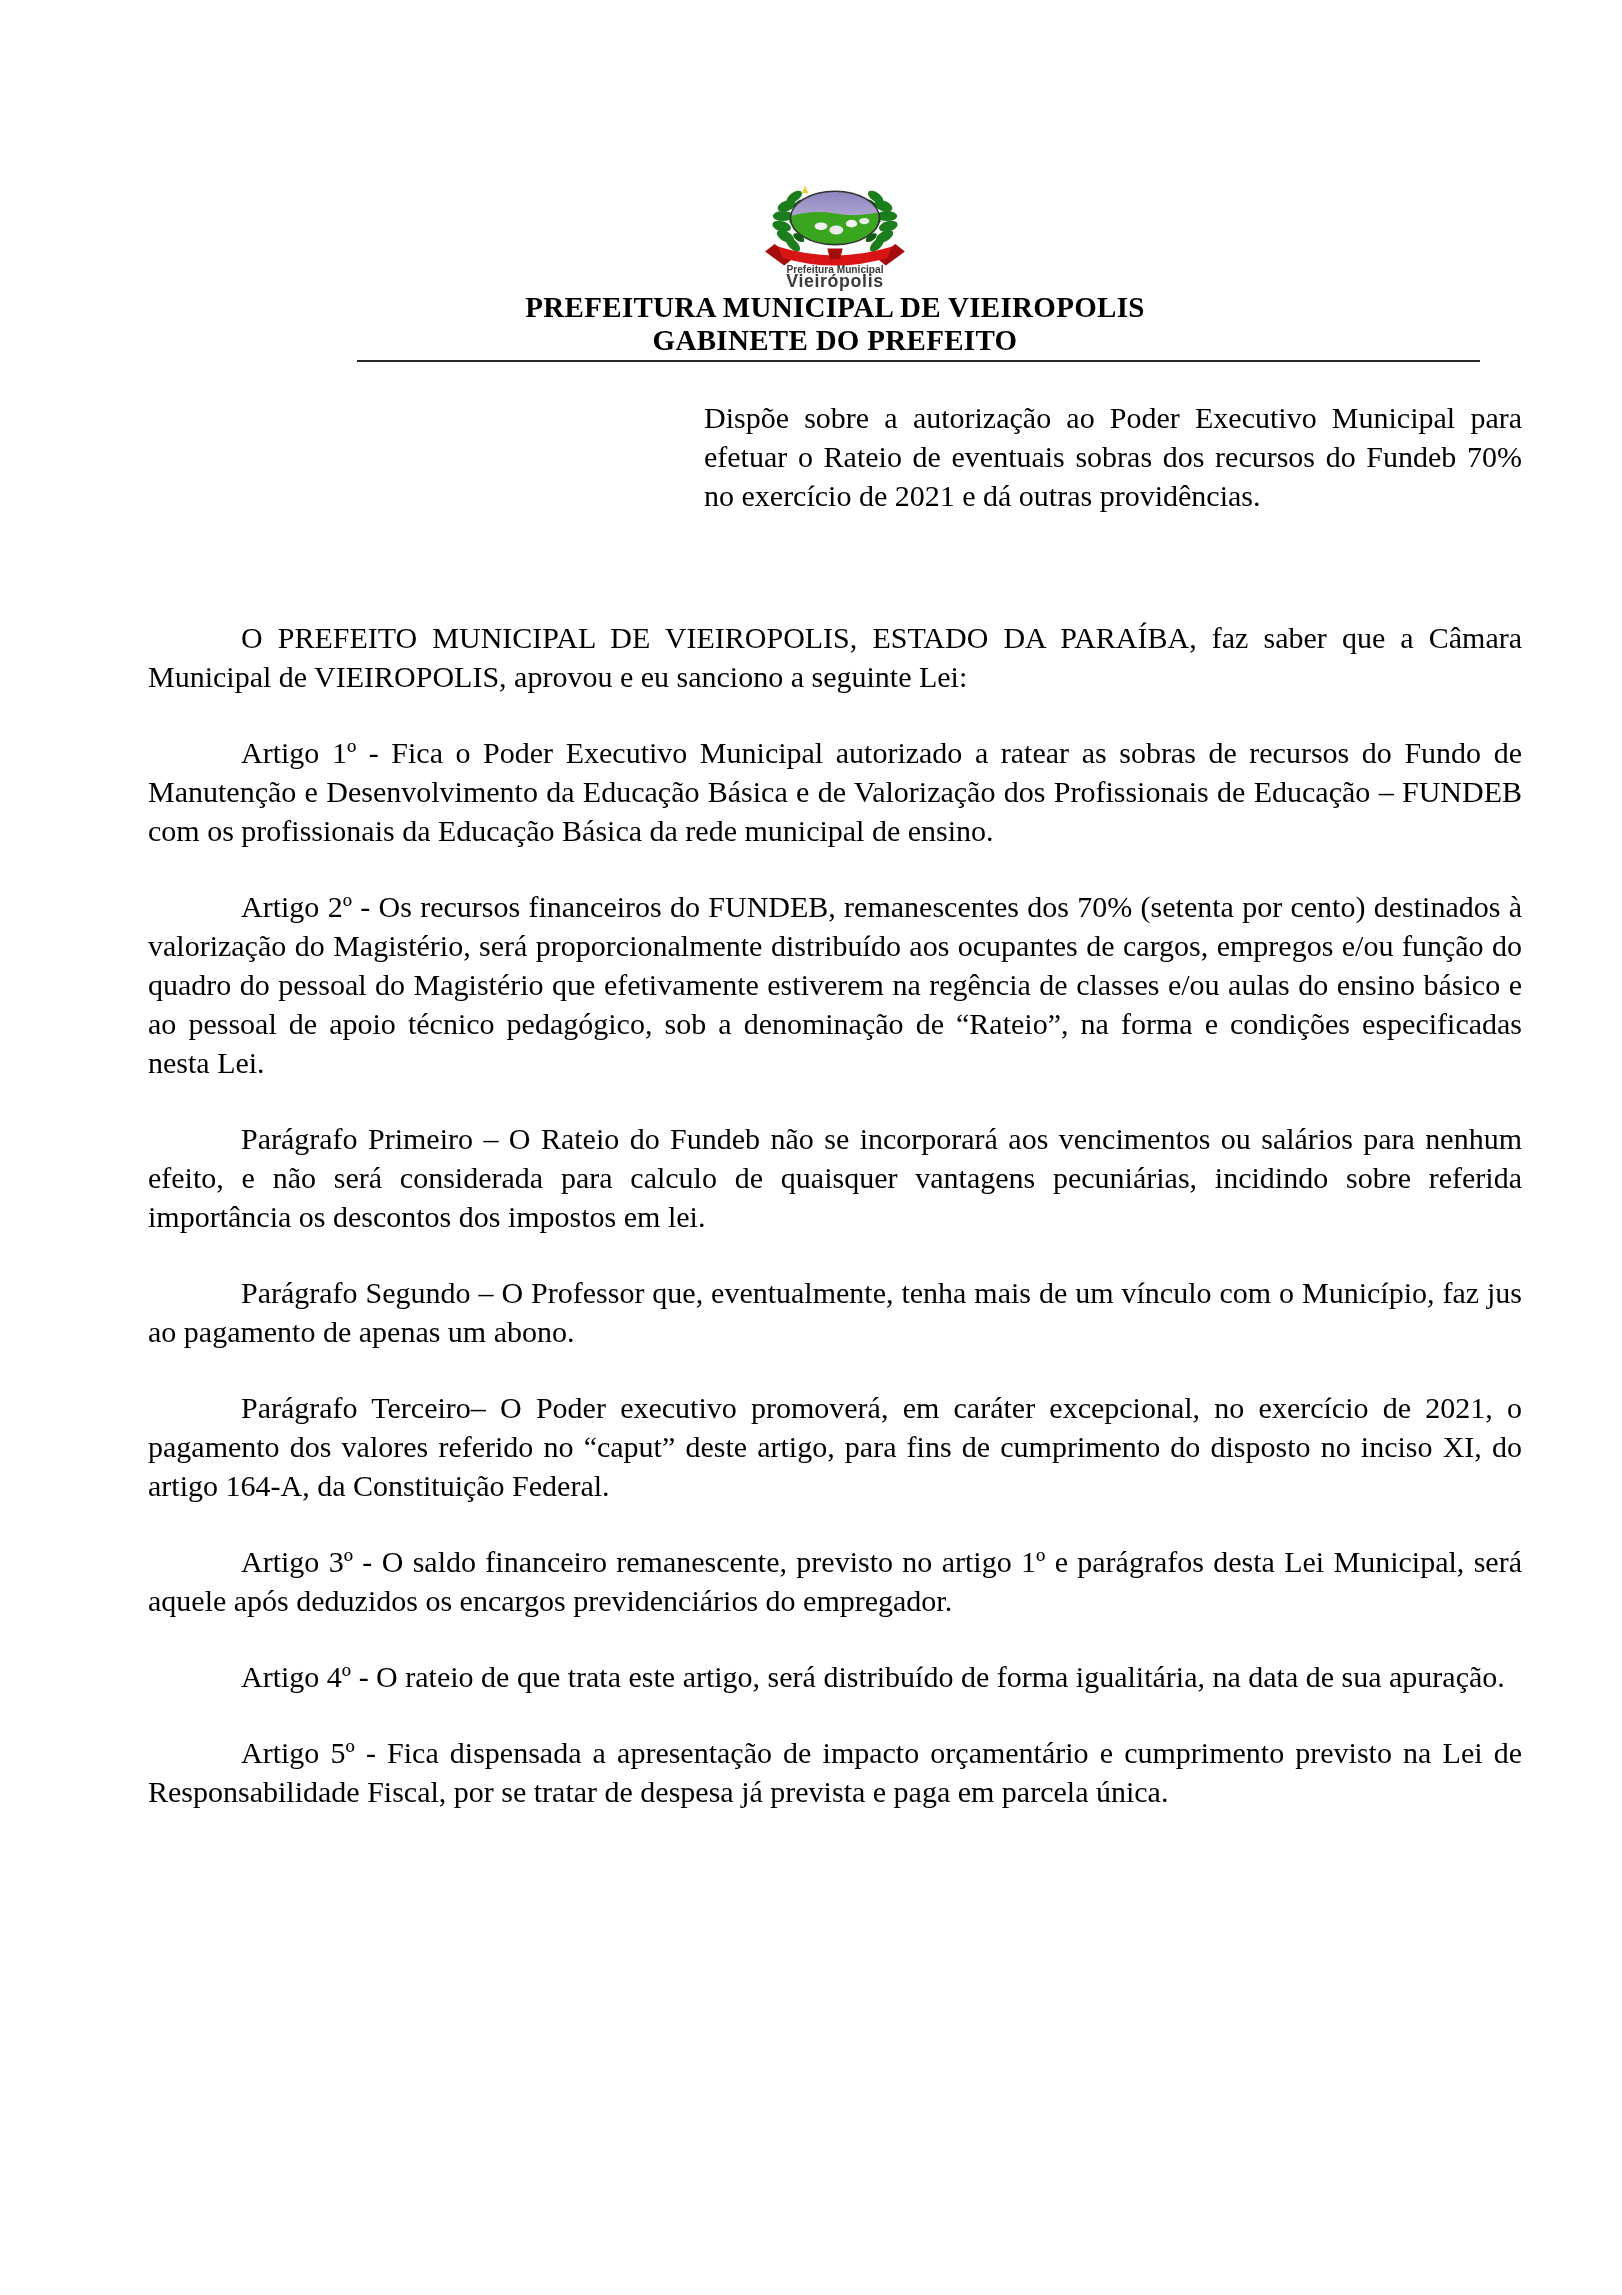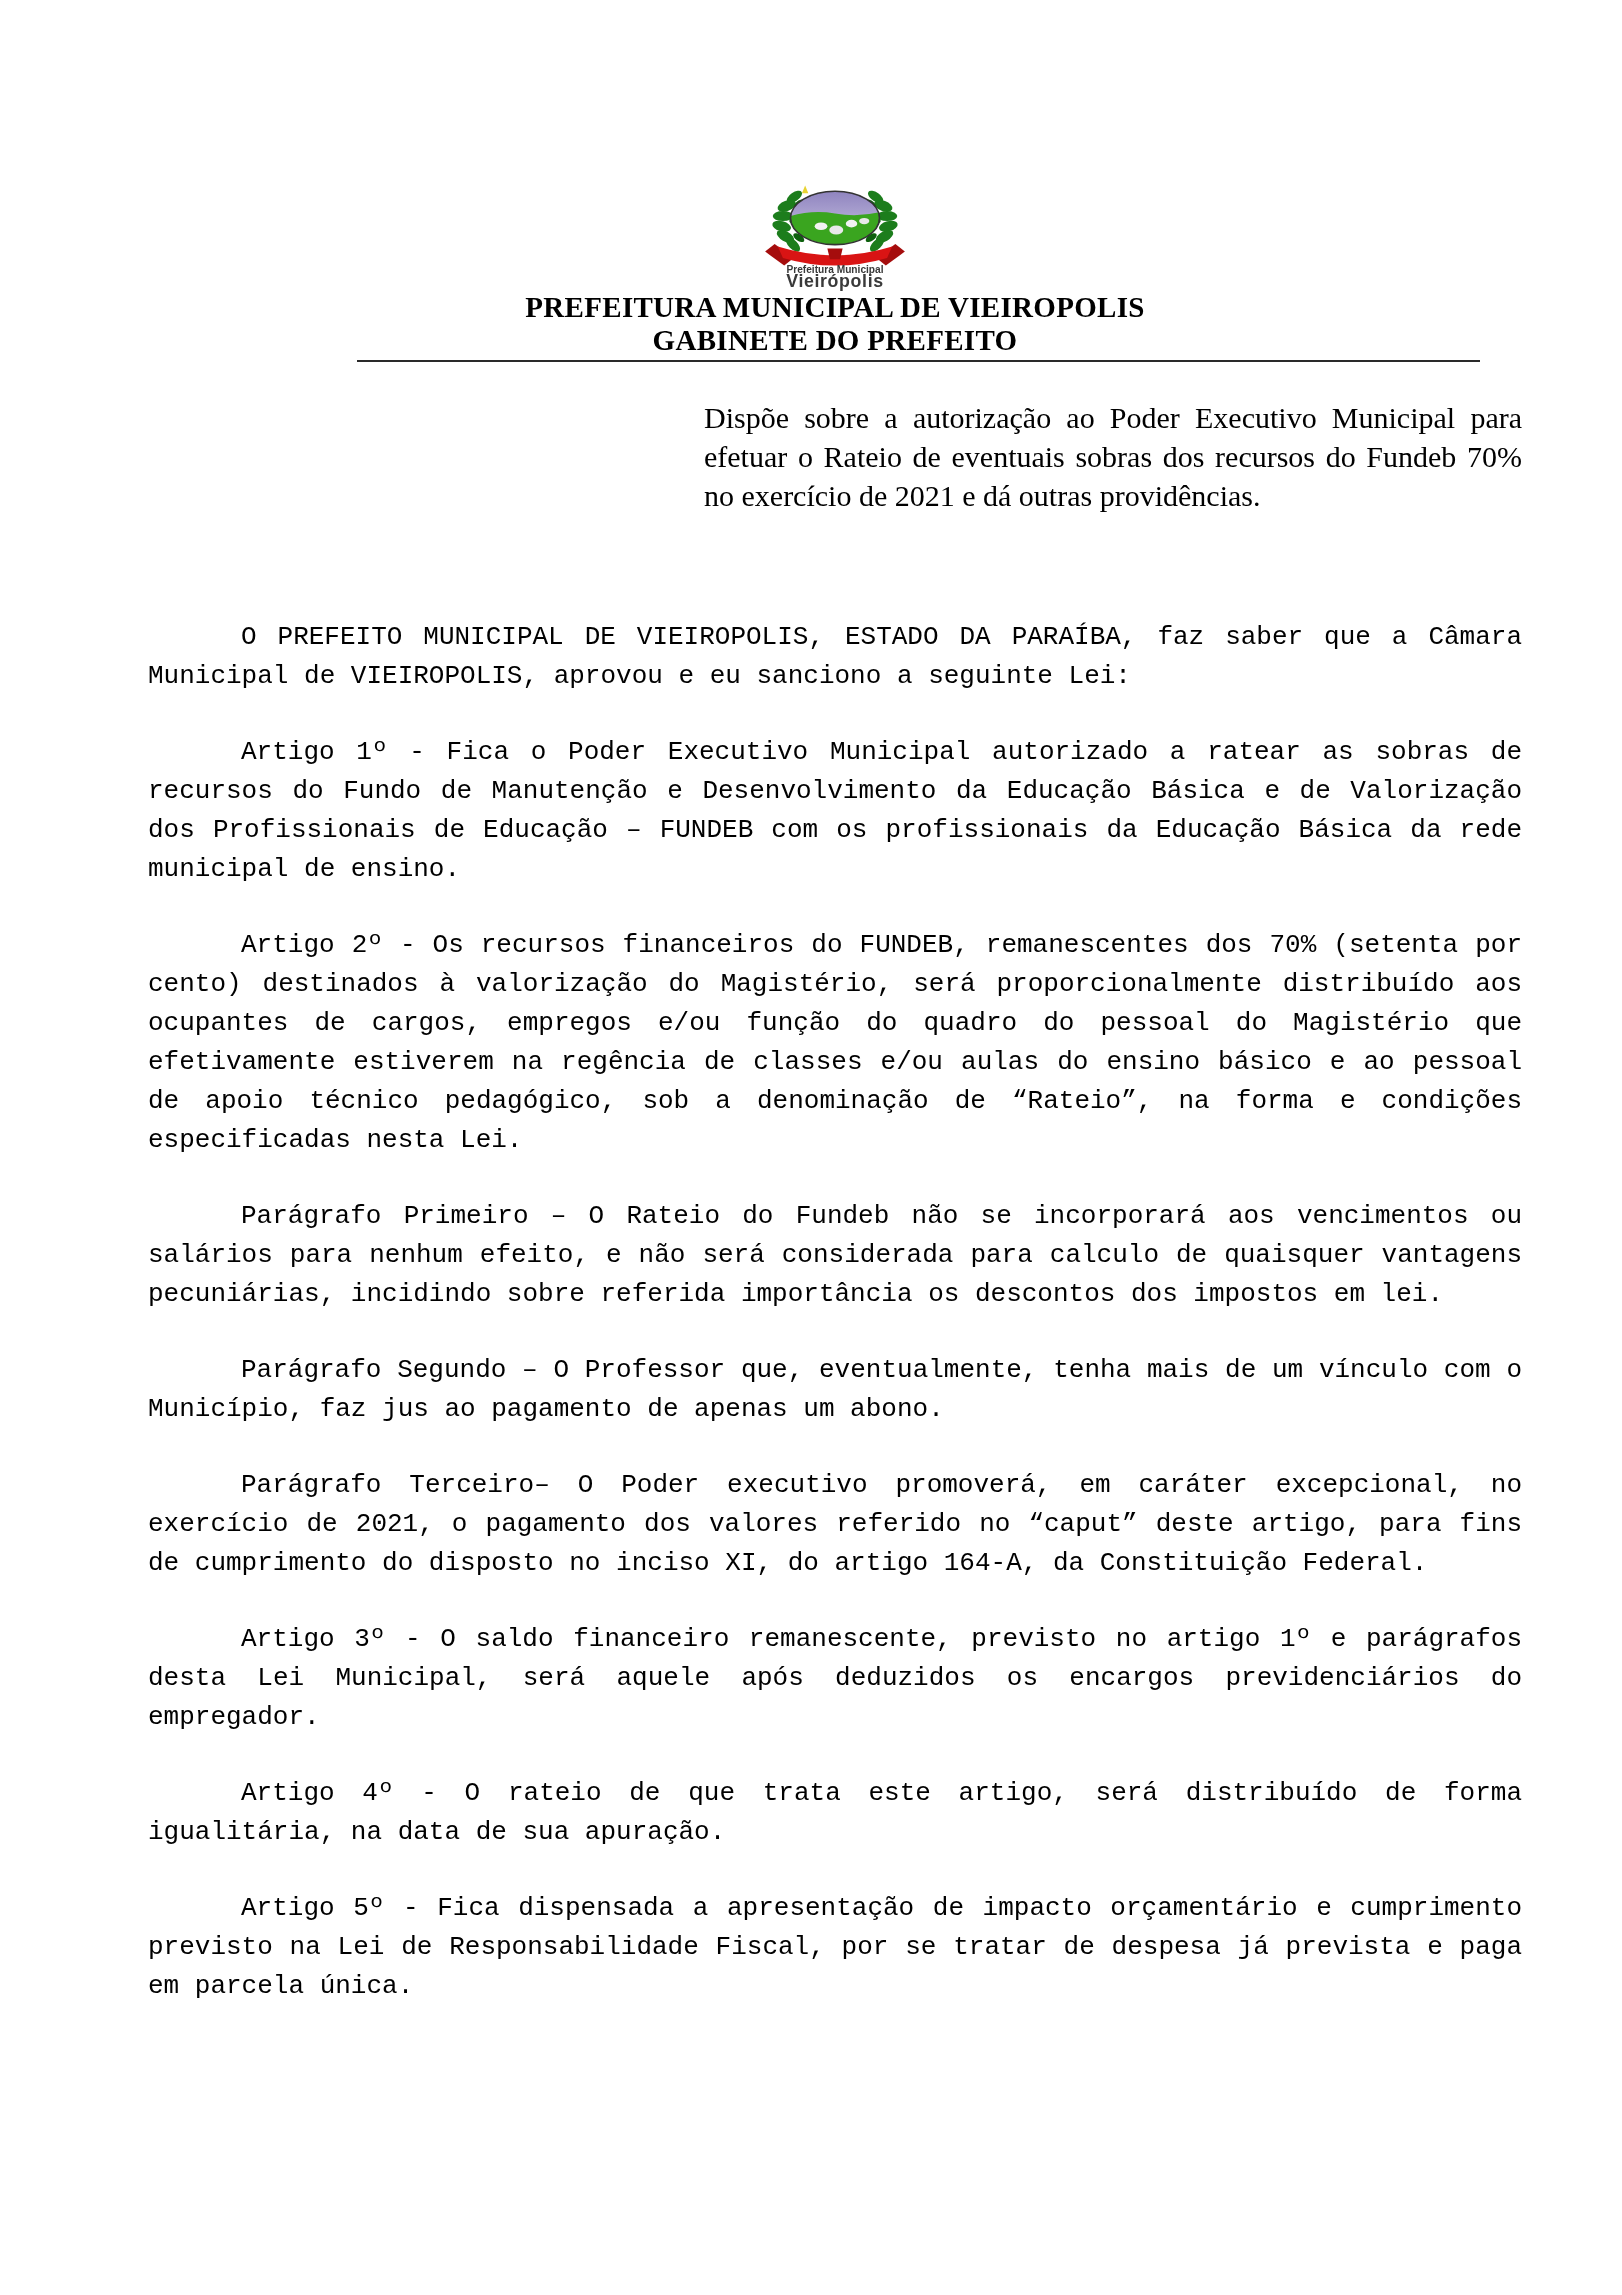--- a/index.html
+++ b/index.html
@@ -52,25 +52,24 @@
     width: 818px;
     font-size: 30px;
     line-height: 39px;
     text-align: justify;
   }
   .body-block {
     margin-top: 103px;
   }
   .body-block p {
     margin: 0 0 37px 0;
-    font-size: 26px;
+    font-size: 30px;
     line-height: 39px;
     text-align: justify;
     text-indent: 93px;
-    font-family: Liberation Mono, monospace;
   }
 </style>
 </head>
 <body>
 
 <div class="page">
 
   <div class="header-block">
 
     <svg class="logo" viewBox="0 0 300 170" xmlns="http://www.w3.org/2000/svg">

